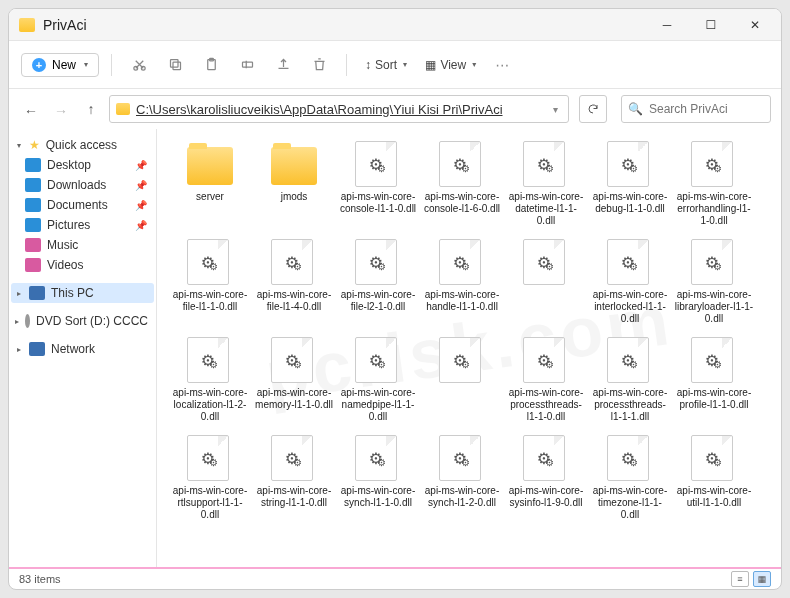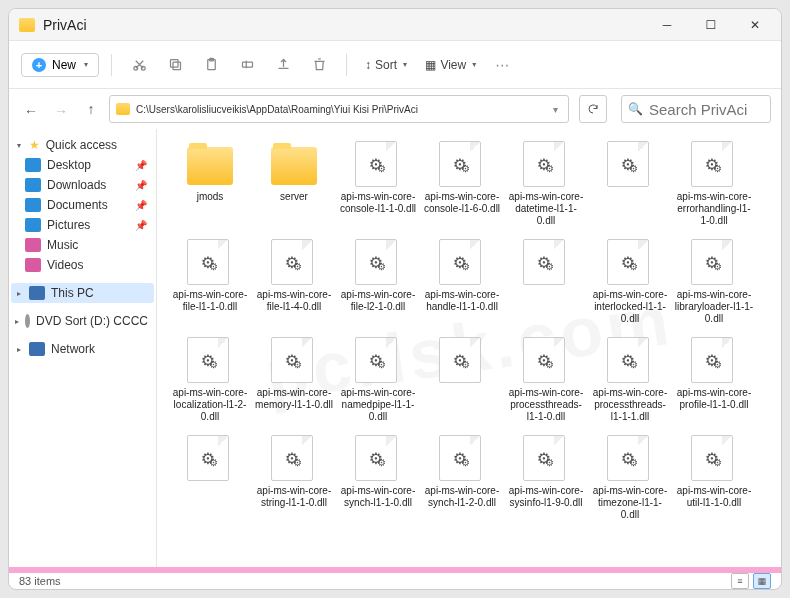--- a/index.html
+++ b/index.html
@@ -19,25 +19,25 @@
 .tb-ico svg { width: 15px; height: 15px; }
 .tb-txt { display: flex; align-items: center; gap: 4px; font-size: 12px; color: #444; padding: 4px 6px; }
 .chev { font-size: 8px; color: #666; margin-left: 2px; }
 .dots { font-size: 14px; letter-spacing: 2px; }
 
 .navrow { height: 40px; display: flex; align-items: center; padding: 0 10px; gap: 6px; }
 .nav-arrow { width: 24px; height: 24px; display: flex; align-items: center; justify-content: center; color: #555; font-size: 14px; }
 .nav-arrow.disabled { color: #bbb; }
 .addressbar { flex: 1; height: 28px; border: 1px solid #ccc; border-radius: 3px; display: flex; align-items: center; padding: 0 6px; }
 .addr-ico { width: 14px; height: 12px; background: linear-gradient(#ffd86b,#fcc530); border-radius: 2px; margin-right: 6px; }
-.addr-txt { flex: 1; font-size: 10px; color: #333; white-space: nowrap; overflow: hidden; }
+.addr-txt { flex: 1; font-size: 13px; color: #333; white-space: nowrap; overflow: hidden; text-decoration: underline; }
 .addr-ctl { color: #888; font-size: 10px; padding: 0 4px; }
 .refresh { width: 28px; height: 28px; border: 1px solid #ccc; border-radius: 3px; display: flex; align-items: center; justify-content: center; margin-left: 4px; }
 .searchbox { width: 150px; height: 28px; border: 1px solid #ccc; border-radius: 3px; display: flex; align-items: center; padding: 0 6px; gap: 6px; margin-left: 8px; }
-.searchbox input { border: none; outline: none; width: 100%; font-size: 15px; }
+.searchbox input { border: none; outline: none; width: 100%; font-size: 12px; }
 .search-ico { color: #888; font-size: 12px; }
 
 .body { flex: 1; display: flex; overflow: hidden; }
 .sidebar { width: 148px; border-right: 1px solid #e5e5e5; padding: 6px 2px; overflow-y: auto; font-size: 12px; }
 .sb-item { display: flex; align-items: center; gap: 6px; padding: 3px 6px 3px 14px; color: #333; white-space: nowrap; border-radius: 3px; }
 .sb-item.sel { background: #d8eaff; }
 .sb-item.top { padding-left: 4px; }
 .sb-item .tw { width: 8px; color: #666; font-size: 8px; display: inline-block; text-align: center; }
 .sb-ico { width: 16px; height: 14px; display: inline-block; border-radius: 2px; }
 .star { color: #f7c948; font-size: 12px; }
@@ -62,21 +62,21 @@
 .item .thumb { width: 46px; height: 46px; margin-bottom: 4px; position: relative; }
 .folder-thumb { width: 46px; height: 38px; margin-top: 6px; background: linear-gradient(#ffe08a,#fbc02d); border-radius: 3px; position: relative; }
 .folder-thumb::before { content: ''; position: absolute; top: -4px; left: 2px; width: 18px; height: 6px; background: #ffd86b; border-radius: 2px 2px 0 0; }
 .dll-thumb { width: 42px; height: 46px; background: #fff; border: 1px solid #ccc; border-radius: 2px; position: relative; }
 .dll-thumb .fold { position: absolute; top: 0; right: 0; width: 10px; height: 10px; background: linear-gradient(135deg,#eee 50%,transparent 50%); }
 .dll-thumb .gears { position: absolute; top: 8px; left: 6px; right: 6px; bottom: 8px; display: flex; align-items: center; justify-content: center; }
 .gear { color: #555; font-size: 16px; }
 .gear.sm { font-size: 10px; position: absolute; bottom: 4px; right: 4px; }
 .item .name { font-size: 10px; line-height: 12px; color: #222; word-break: break-word; max-width: 80px; }
 
-.statusbar { height: 22px; border-top: 6px solid #f9a8d4; display: flex; align-items: center; padding: 0 10px; font-size: 11px; color: #555; }
+.statusbar { height: 22px; border-top: 2px solid #f9a8d4; display: flex; align-items: center; padding: 0 10px; font-size: 11px; color: #555; }
 .statusbar .views { margin-left: auto; display: flex; gap: 4px; }
 .viewbtn { width: 18px; height: 16px; border: 1px solid #bbb; border-radius: 2px; display: flex; align-items: center; justify-content: center; font-size: 9px; }
 .viewbtn.active { background: #d8eaff; border-color: #6aa8e0; }
 
 .watermark { position: absolute; top: 50%; left: 50%; transform: translate(-50%,-50%) rotate(-8deg); font-size: 70px; color: rgba(0,0,0,0.04); font-weight: bold; pointer-events: none; letter-spacing: 4px; }
 </style>
 </head>
 <body>
 
 <div class="window">
@@ -221,30 +221,30 @@
         </div>
     </div>
 
     <div class="content">
       <div class="watermark">pcrisk.com</div>
       <div class="grid" id="grid">
           <div class="item">
             <div class="thumb">
               <div class="folder-thumb"></div>
             </div>
+            <div class="name">server</div>
+          </div>
+          <div class="item">
+            <div class="thumb">
+              <div class="folder-thumb"></div>
+            </div>
             <div class="name">jmods</div>
           </div>
           <div class="item">
             <div class="thumb">
-              <div class="folder-thumb"></div>
-            </div>
-            <div class="name">server</div>
-          </div>
-          <div class="item">
-            <div class="thumb">
               <div class="dll-thumb">
                 <div class="fold"></div>
                 <div class="gears">
                   <span class="gear">⚙</span>
                   <span class="gear sm">⚙</span>
                 </div>
               </div>
             </div>
             <div class="name">api-ms-win-core-console-l1-1-0.dll</div>
           </div>
@@ -275,20 +275,21 @@
           <div class="item">
             <div class="thumb">
               <div class="dll-thumb">
                 <div class="fold"></div>
                 <div class="gears">
                   <span class="gear">⚙</span>
                   <span class="gear sm">⚙</span>
                 </div>
               </div>
             </div>
+            <div class="name">api-ms-win-core-debug-l1-1-0.dll</div>
           </div>
           <div class="item">
             <div class="thumb">
               <div class="dll-thumb">
                 <div class="fold"></div>
                 <div class="gears">
                   <span class="gear">⚙</span>
                   <span class="gear sm">⚙</span>
                 </div>
               </div>
@@ -464,20 +465,21 @@
           <div class="item">
             <div class="thumb">
               <div class="dll-thumb">
                 <div class="fold"></div>
                 <div class="gears">
                   <span class="gear">⚙</span>
                   <span class="gear sm">⚙</span>
                 </div>
               </div>
             </div>
+            <div class="name">api-ms-win-core-rtlsupport-l1-1-0.dll</div>
           </div>
           <div class="item">
             <div class="thumb">
               <div class="dll-thumb">
                 <div class="fold"></div>
                 <div class="gears">
                   <span class="gear">⚙</span>
                   <span class="gear sm">⚙</span>
                 </div>
               </div>

